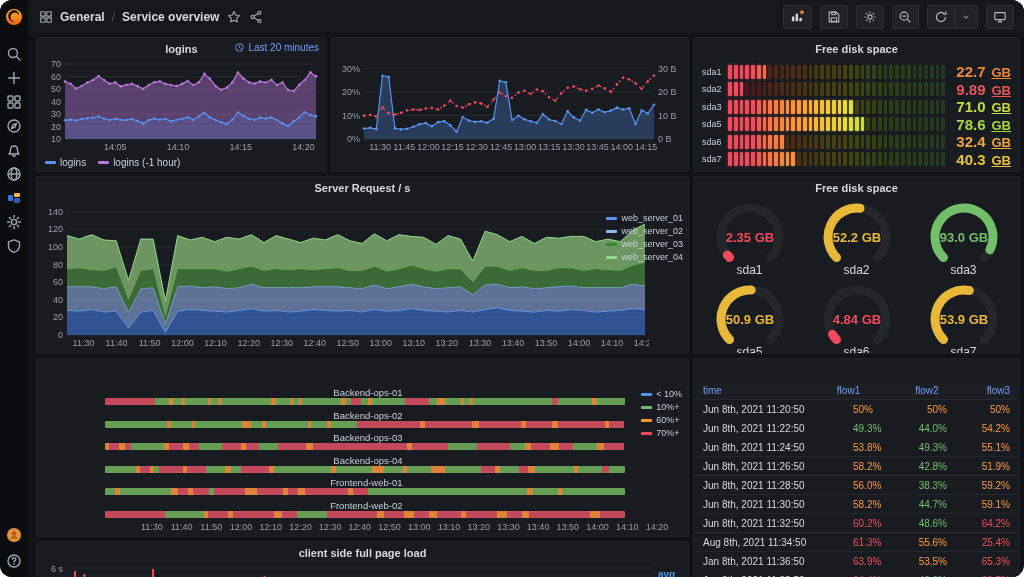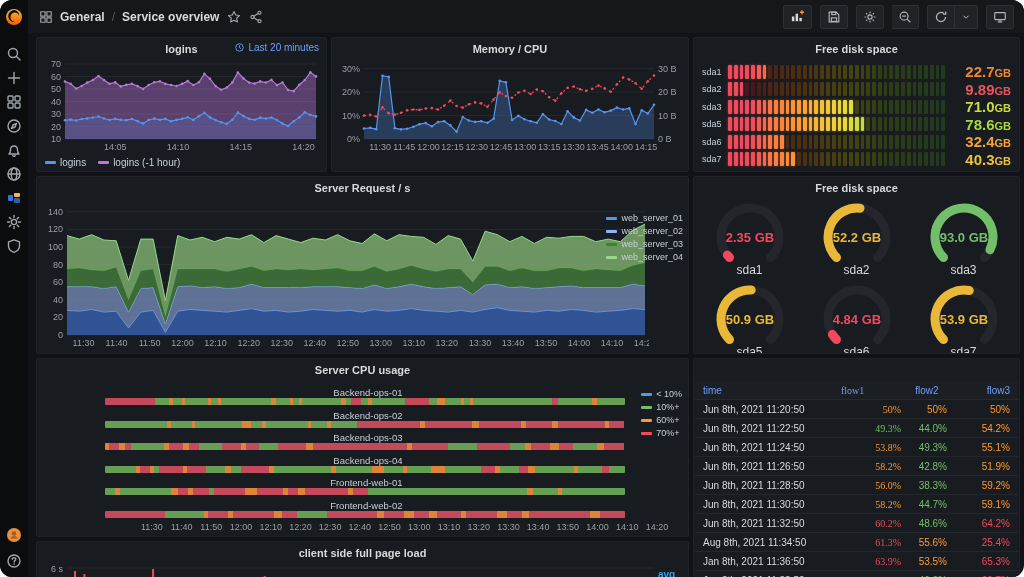--- a/index.html
+++ b/index.html
@@ -36,39 +36,39 @@
   .legendR{position:absolute;display:flex;flex-direction:column;gap:3px;font-size:9px;color:#c7d0d9;}
   .li{display:flex;align-items:center;cursor:pointer;}
   .dash{width:11px;height:3px;border-radius:1px;margin-right:4px;display:inline-block;}
   
   .lcd{position:absolute;left:8px;right:8px;top:25px;}
   .lcd-row{display:flex;align-items:center;height:17.5px;}
   .lcd-label{width:26px;font-size:9px;color:#c7d0d9;}
   .lcd-cells{flex:1;display:flex;gap:2px;height:14px;margin-right:8px;}
   .lcd-cells span{flex:1;border-radius:1px;}
   .lcd-val{width:58px;text-align:right;font-size:15px;font-weight:700;white-space:nowrap;}
-  .lcd-val small{font-size:11px;font-weight:700;margin-left:0;}
+  .lcd-val small{font-size:13px;font-weight:700;margin-left:6px;text-decoration:underline;}
   
   .ggrid{position:absolute;left:2px;right:2px;top:24px;display:grid;grid-template-columns:1fr 1fr 1fr;grid-template-rows:1fr 1fr;row-gap:6px;}
   .gcell{display:flex;flex-direction:column;align-items:center;cursor:default;}
   .glabel{font-size:12px;color:#d8d9da;margin-top:-8px;}
   
   .tl-row{display:flex;align-items:center;height:18px;margin-bottom:4.5px;flex-direction:column;}
   .tl-label{width:84px;text-align:right;padding-right:8px;font-size:9.5px;color:#c7d0d9;}
   .tl-bar{width:520px;height:18px;display:flex;overflow:hidden;border-radius:1px;cursor:pointer;}
   .tl-bar span{height:100%;}
   .tl-axis{position:relative;height:12px;margin-left:92px;width:520px;}
   .tl-axis span{position:absolute;transform:translateX(-50%);font-size:9px;color:#9b9fa7;}
   
   .ftable{position:absolute;left:1px;right:1px;top:22px;font-size:10px;}
   .frow{display:flex;align-items:center;height:18px;border-bottom:1px solid rgba(255,255,255,0.05);padding:0 8px;}
   .fhead{color:#6e9fff;background:#1b1e23;cursor:pointer;gap:48px;}
   .fc-time{width:150px;color:#d8d9da;text-align:left;}
   .fhead .fc-time{color:#6e9fff;}
-  .fc-1{width:48px;text-align:right;font-family:Liberation Serif, serif;}
+  .fc-1{width:48px;}
   .fc-2{width:46px;text-align:right;}
   .fc-3{flex:1;text-align:right;}
 </style>
 </head>
 <body>
 
 <div class="app">
 
   <div class="sidebar">
     <div class="logo">
@@ -382,21 +382,20 @@
           <circle cx="269.4" cy="55.0" r="1.3" fill="#5794F2"></circle>
           <circle cx="275.0" cy="56.4" r="1.3" fill="#5794F2"></circle>
         </svg></div>
     <div class="legendB" id="lg-logins">
         <span class="li"><span class="dash" style="background:#5794F2"></span>logins</span>
         <span class="li"><span class="dash" style="background:#B877D9"></span>logins (-1 hour)</span>
       </div>
   </div>
 
   <div class="panel" style="left:331px;top:37px;width:356px;height:133px;">
-    <div class="ptitle">Memory / CPU</div>
     <div class="chart" id="c-memcpu" style="left:4px;right:4px;top:22px;bottom:18px;"><svg width="348" height="93">
           <line class="grid" x1="28" x2="318" y1="79.0" y2="79.0"></line>
           <text class="tick" text-anchor="end" x="24" y="82.0">0%</text>
           <line class="grid" x1="28" x2="318" y1="55.6" y2="55.6"></line>
           <text class="tick" text-anchor="end" x="24" y="58.6">10%</text>
           <line class="grid" x1="28" x2="318" y1="32.1" y2="32.1"></line>
           <text class="tick" text-anchor="end" x="24" y="35.1">20%</text>
           <line class="grid" x1="28" x2="318" y1="8.7" y2="8.7"></line>
           <text class="tick" text-anchor="end" x="24" y="11.7">30%</text>
           <text class="tick" text-anchor="start" x="322" y="82.0">0 B</text>
@@ -889,21 +888,20 @@
         <path d="M29.5 56.5 A29 29 0 1 1 70.5 56.5" stroke="#24262c" stroke-width="9" fill="none" stroke-linecap="round"></path>
         <path d="M29.5 56.5 A29 29 0 0 1 55.3 7.5" stroke="#EAB839" stroke-width="9" fill="none" stroke-linecap="round"></path>
         <text x="50" y="41" text-anchor="middle" fill="#EAB839" style="font:700 13px 'Liberation Sans',sans-serif">53.9 GB</text>
       </svg>
       <div class="glabel">sda7</div>
     </div>
       </div>
   </div>
 
   <div class="panel" style="left:36px;top:358px;width:651px;height:177px;">
-    <div class="ptitle">Server CPU usage</div>
     <div id="c-cpuusage" style="position:absolute;left:8px;top:28px;right:4px;">
         <div class="tl-row">
           <div class="tl-label">Backend-ops-01</div>
           <div class="tl-bar">
             <span style="flex:9;background:#C4495A"></span>
             <span style="flex:2.5;background:#669E54"></span>
             <span style="flex:0.8;background:#DD8438"></span>
             <span style="flex:1.5;background:#669E54"></span>
             <span style="flex:0.6;background:#DD8438"></span>
             <span style="flex:4;background:#669E54"></span>

